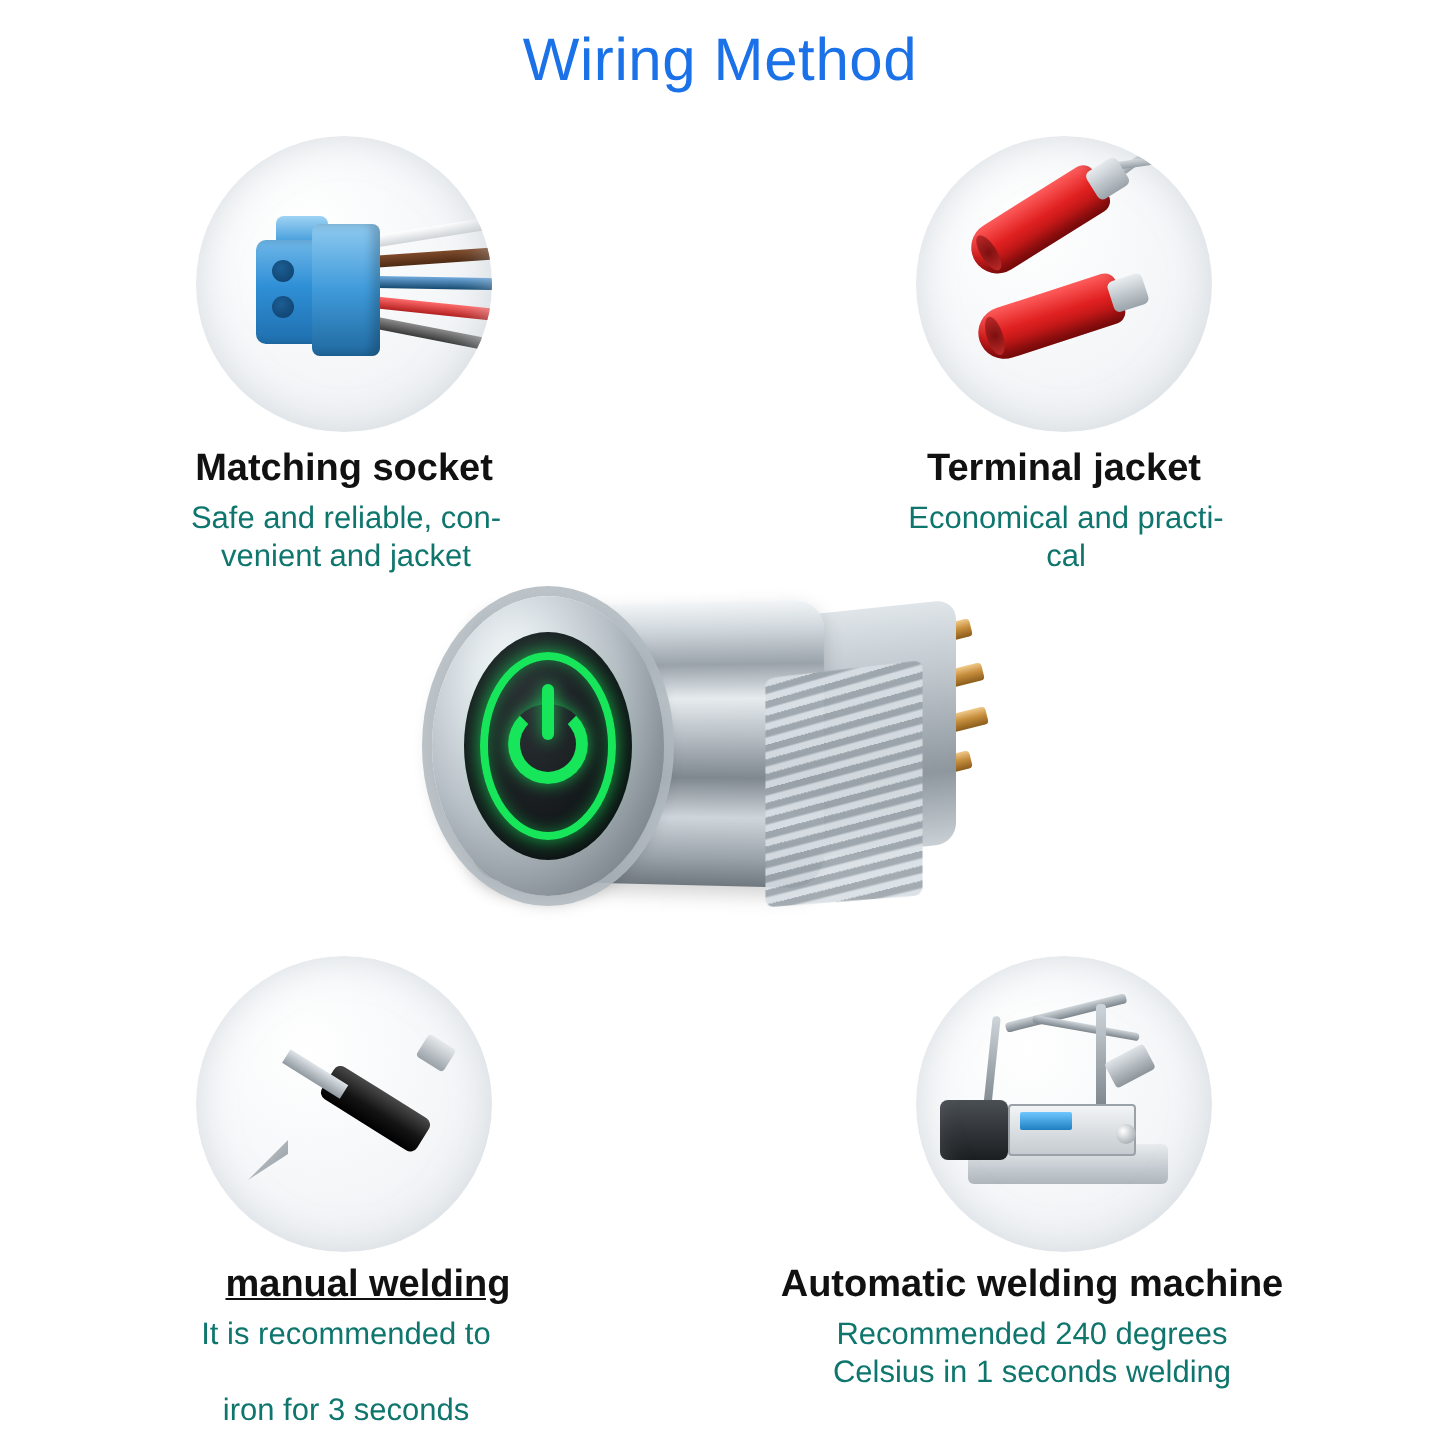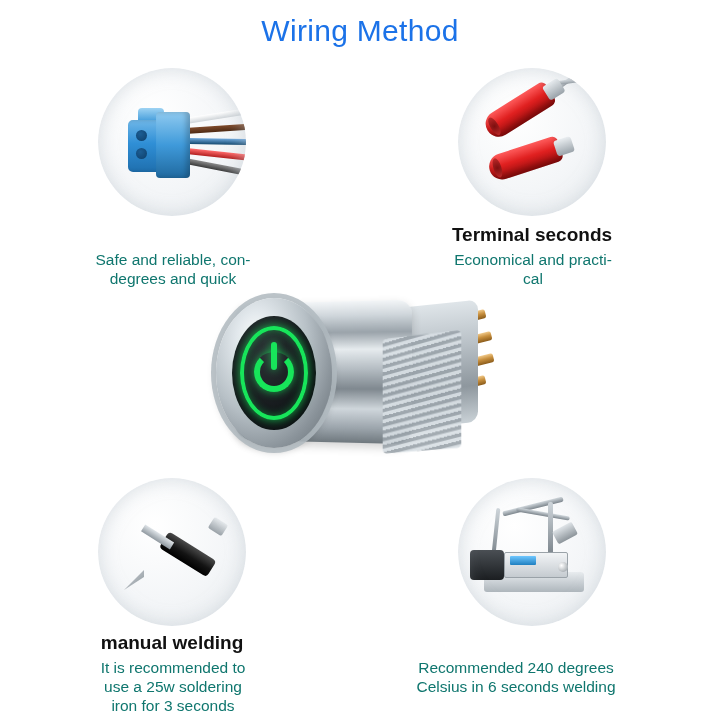--- a/index.html
+++ b/index.html
@@ -308,36 +308,37 @@
     <div class="wire w2"></div>
     <div class="wire w3"></div>
     <div class="wire w4"></div>
     <div class="wire w5"></div>
     <div class="sock-tab"></div>
     <div class="sock-body"></div>
     <div class="sock-head"></div>
     <div class="sock-hole h1"></div>
     <div class="sock-hole h2"></div>
   </div>
+  <div class="cap-title" style="left:72px; top:224px; width:200px;">Matching socket</div>
   <div class="cap-sub" style="left:62px; top:250px; width:222px;">Safe and reliable, con-</div>
-  <div class="cap-sub" style="left:62px; top:269px; width:222px;">degrees and quick</div>
+  <div class="cap-sub" style="left:62px; top:269px; width:222px;">venient and jacket</div>
 
   <div class="bubble b2">
     <div class="jwire jw1"></div>
     <div class="jwire jw2"></div>
     <div class="jacket j1">
       <div class="lip"></div>
       <div class="tip"></div>
     </div>
     <div class="jacket j2">
       <div class="lip"></div>
       <div class="tip"></div>
     </div>
   </div>
-  <div class="cap-title" style="left:432px; top:224px; width:200px;">Terminal seconds</div>
+  <div class="cap-title" style="left:432px; top:224px; width:200px;">Terminal jacket</div>
   <div class="cap-sub" style="left:422px; top:269px; width:222px;">cal</div>
   <div class="cap-sub" style="left:422px; top:250px; width:222px;">Economical and practi-</div>
 
   <div class="button-wrap">
     <div class="pin p1"></div>
     <div class="pin p2"></div>
     <div class="pin p3"></div>
     <div class="pin p4"></div>
     <div class="btn-back-plastic"></div>
     <div class="btn-back"></div>
@@ -354,33 +355,33 @@
       </div>
     </div>
   </div>
 
   <div class="bubble b3">
     <div class="iron-handle"></div>
     <div class="iron-ferrule"></div>
     <div class="iron-shaft"></div>
     <div class="iron-point"></div>
   </div>
-  <div class="cap-title" style="left:72px; top:632px; width:200px;">manual welding</div>
+  <div class="cap-title" style="left:84px; top:632px; width:200px;text-decoration:underline;">manual welding</div>
   <div class="cap-sub" style="left:62px; top:658px; width:222px;">It is recommended to</div>
-  <div class="cap-sub" style="left:62px; top:677px; width:222px;">use a 25w soldering</div>
   <div class="cap-sub" style="left:62px; top:696px; width:222px;">iron for 3 seconds</div>
 
   <div class="bubble b4">
     <div class="mach-arm ma1"></div>
     <div class="mach-arm ma2"></div>
     <div class="mach-arm ma3"></div>
     <div class="mach-arm ma4"></div>
     <div class="mach-head"></div>
     <div class="mach-base"></div>
     <div class="mach-panel"></div>
     <div class="mach-screen"></div>
     <div class="mach-box"></div>
     <div class="mach-knob"></div>
   </div>
+  <div class="cap-title" style="left:368px; top:632px; width:296px;">Automatic welding machine</div>
   <div class="cap-sub" style="left:368px; top:658px; width:296px;">Recommended 240 degrees</div>
-  <div class="cap-sub" style="left:368px; top:677px; width:296px;">Celsius in 6 seconds welding</div>
+  <div class="cap-sub" style="left:368px; top:677px; width:296px;">Celsius in 1 seconds welding</div>
 
 </div>
 
 </body></html>

